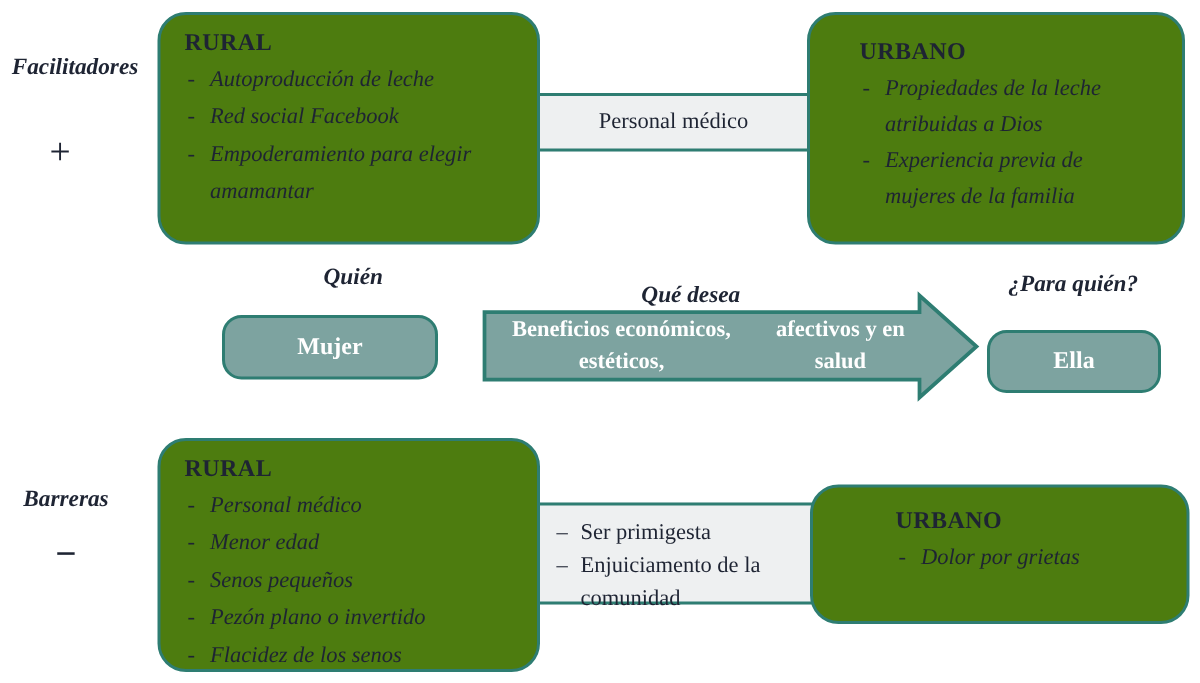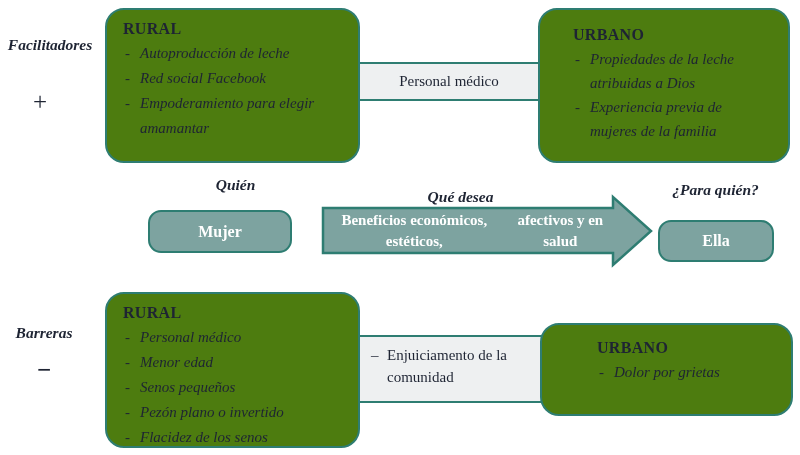--- a/index.html
+++ b/index.html
@@ -125,20 +125,21 @@
 
   <div class="pill" id="forwhom-pill">
     <span>Ella</span>
   </div>
 
   <div class="side-label" id="bar-label">Barreras</div>
   <div class="side-sign" id="bar-sign">−</div>
 
   <div class="connector" id="bar-conn">
     <ul class="dash-items">
+      <li>Ser primigesta</li>
       <li>Enjuiciamento de la comunidad</li>
     </ul>
   </div>
 
   <div class="box" id="bar-rural">
     <div class="box-title">RURAL</div>
     <ul class="items">
       <li>Personal médico</li>
       <li>Menor edad</li>
       <li>Senos pequeños</li>

